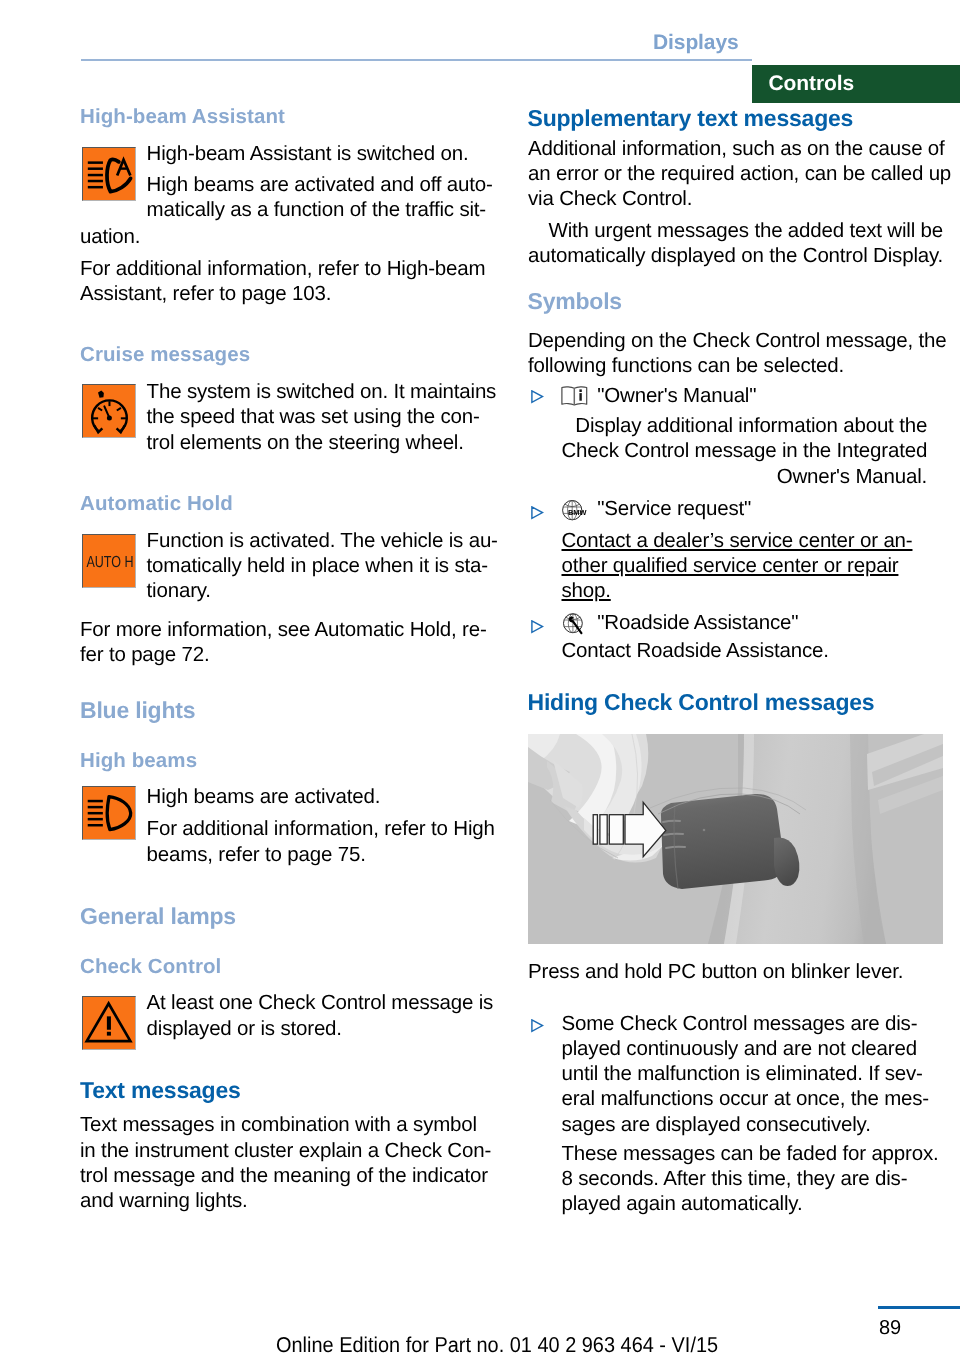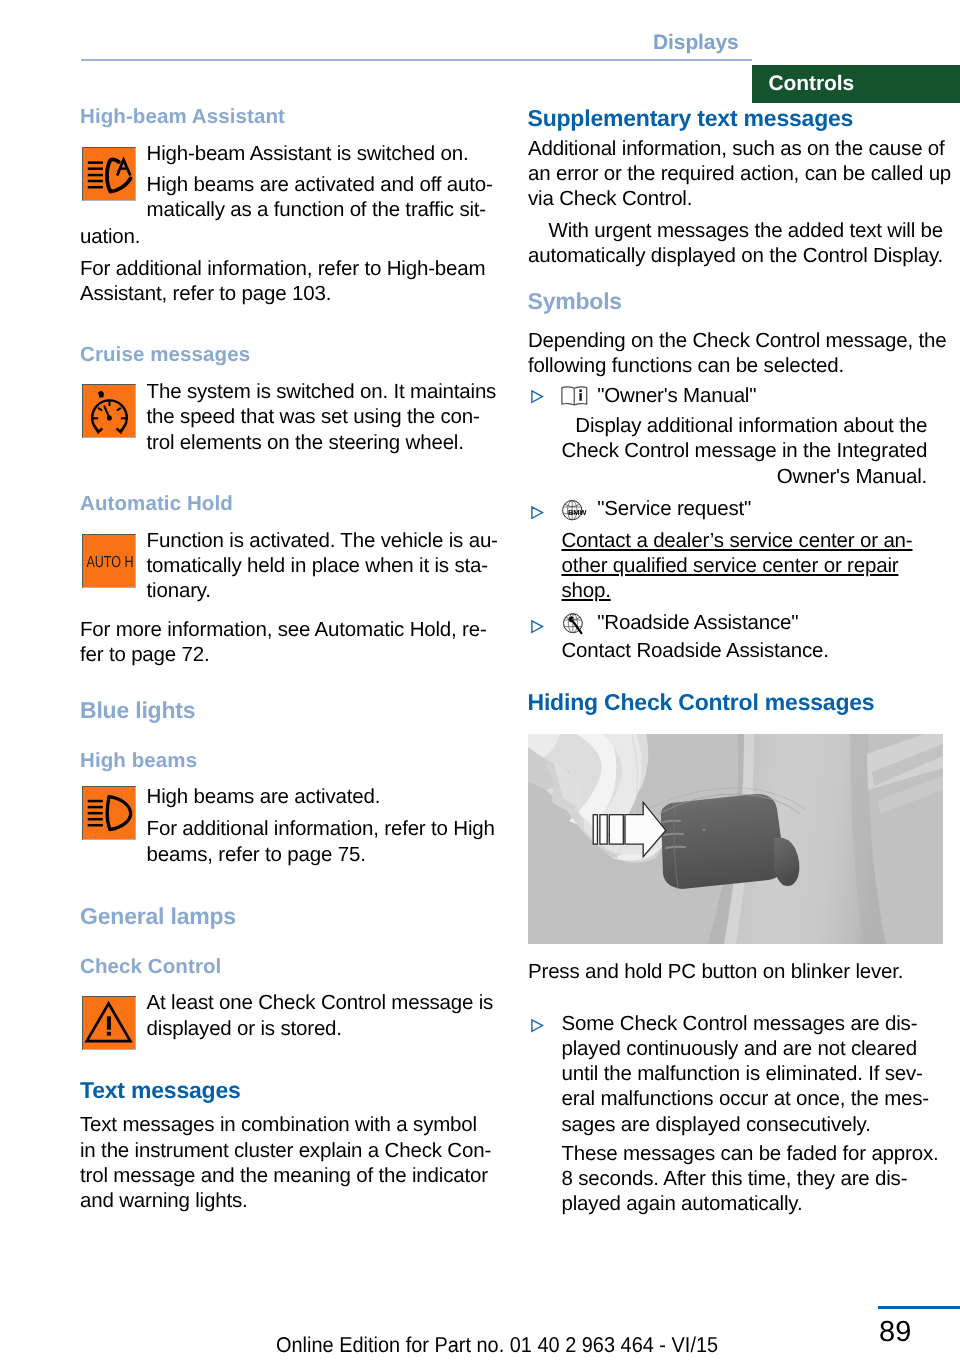--- a/index.html
+++ b/index.html
@@ -24,21 +24,21 @@
   .hd-sec{color:#0460a8;font-size:23px;}
   .hd-seclight{color:#8aa9d0;font-size:23px;}
   .hd-sub{color:#8aa9d0;font-size:20.5px;letter-spacing:0.1px;}
   .pg{color:#000000;}
   .iconbox{position:absolute;width:54px;height:54px;box-sizing:border-box;background:#f97316;
        border-top:1px solid #575757;border-left:1px solid #575757;border-right:1px solid #b4b4b4;border-bottom:1px solid #b4b4b4;}
   .sym{position:absolute;}
 
   
   .foot-rule{position:absolute;left:862px;top:1305.7px;width:98px;height:3.4px;background:#0a63ab;}
-  .foot-num{position:absolute;left:863px;top:1318px;font-size:29px;color:#000;line-height:1;white-space:pre;}
+  .foot-num{position:absolute;left:863px;top:1318px;font-size:20px;color:#000;line-height:1;white-space:pre;}
   .foot-txt{position:absolute;left:260px;top:1335px;font-size:21.5px;color:#000;line-height:1;white-space:pre;transform:scaleX(0.927);transform-origin:left top;}
   .wm{position:absolute;left:680px;top:1334px;font-size:27px;color:#b0b0b0;line-height:1;white-space:pre;}
 </style>
 </head>
 <body>
 
 <div class="page">
 
 <div class="hdr-rule"></div>
 <div class="tab-inactive">Displays</div>

